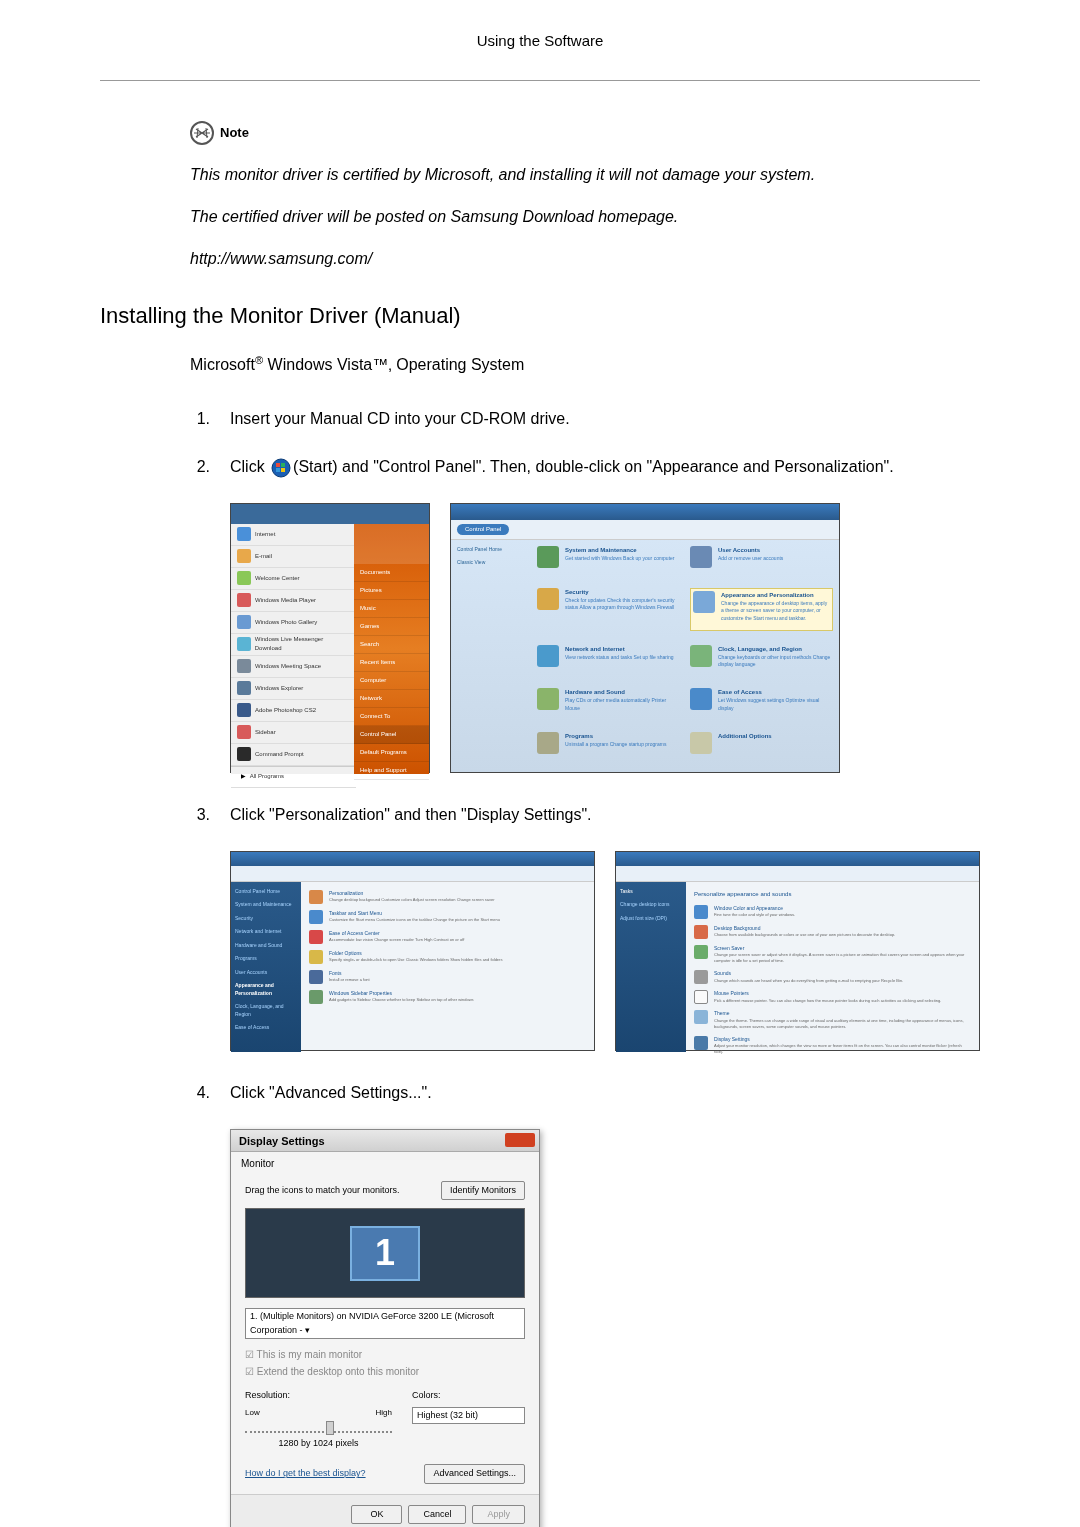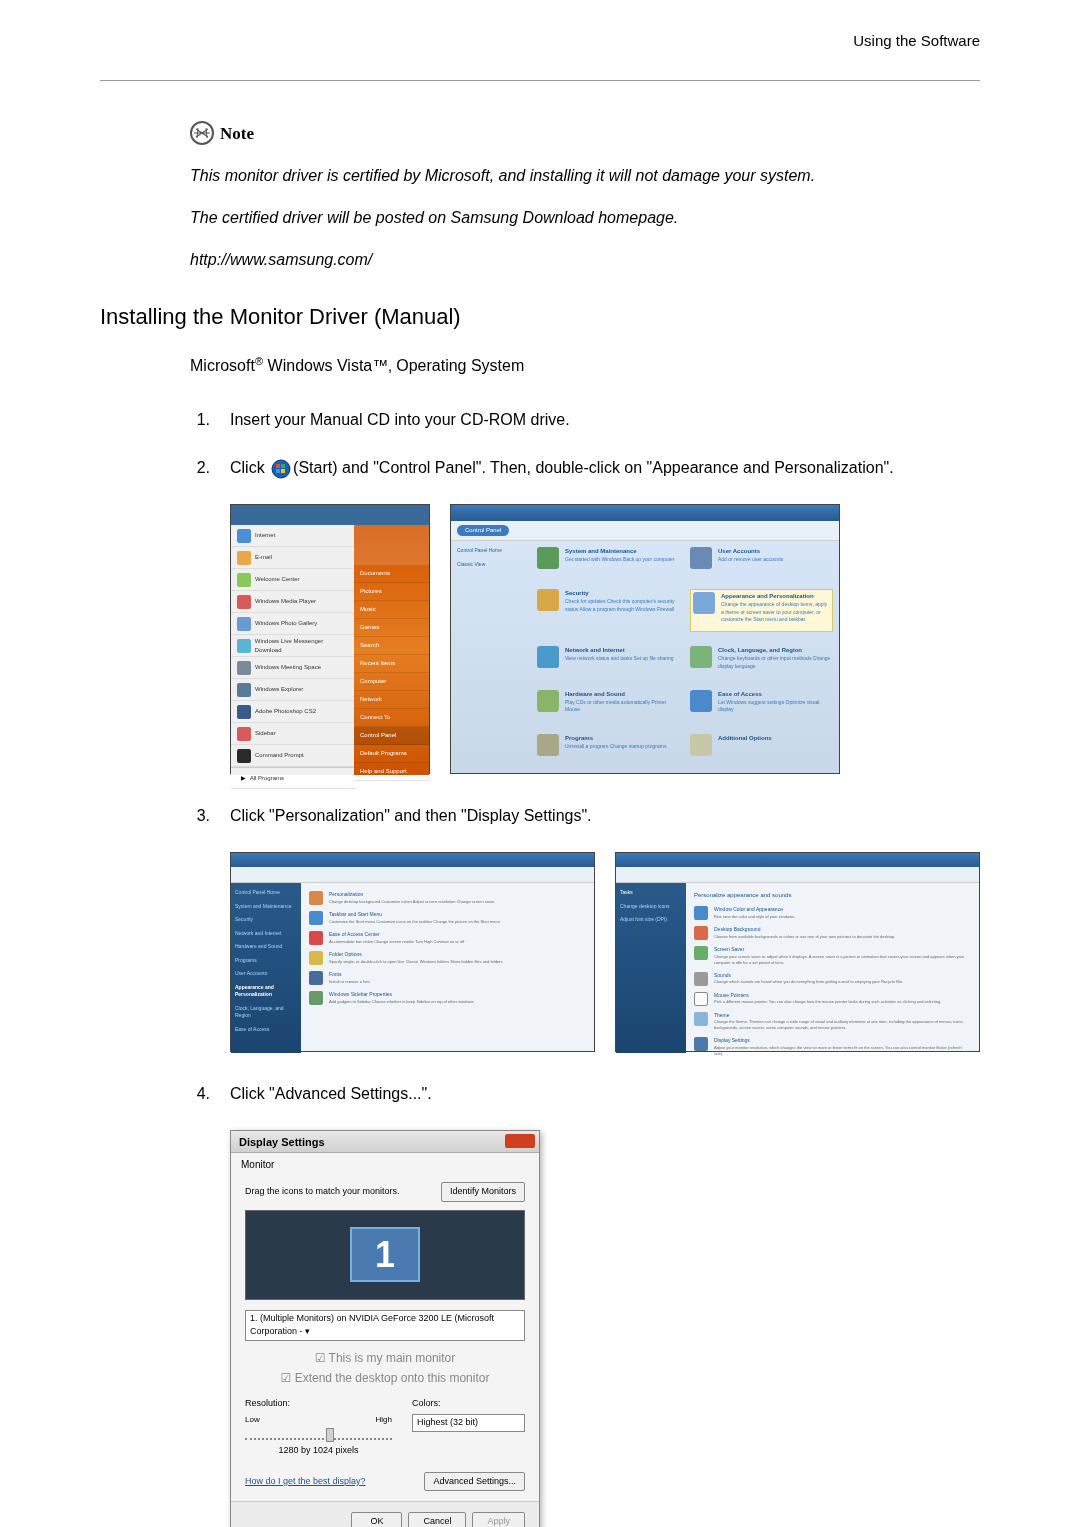--- a/index.html
+++ b/index.html
@@ -11,21 +11,21 @@
       font-family: Arial, Helvetica, sans-serif;
       background: #ffffff;
       width: 1080px;
       margin: 0 auto;
       padding: 30px 100px;
       color: #000;
       font-size: 16px;
       line-height: 1.5;
     }
     .header-section {
-      text-align: right;
+      text-align: center;
       margin-bottom: 27px;
       font-size: 15px;
     }
     hr.thin {
       border: none;
       border-top: 1px solid #999;
       margin: 8px 0 40px 0;
     }
     .note-row {
       display: flex;
@@ -34,22 +34,21 @@
       margin-left: 90px;
       margin-bottom: 18px;
     }
     .note-icon {
       width: 24px;
       height: 24px;
       display: inline-block;
     }
     .note-label {
       font-weight: bold;
-      font-size: 17px;
-      font-family: Liberation Serif, serif;
+      font-size: 13px;
     }
     .note-body {
       margin-left: 90px;
       margin-bottom: 18px;
       font-style: italic;
     }
     .heading {
       font-size: 22px;
       font-weight: normal;
       margin: 28px 0 20px 0;
@@ -305,24 +304,23 @@
       border: 2px solid #7ab0e0;
     }
     .dd-monitor-label {
       font-size: 9px;
       border: 1px solid #888;
       background: #fff;
       padding: 1px 4px;
       margin-bottom: 8px;
     }
     .dd-check {
-      font-size: 12px;
+      font-size: 10px;
       color: #888;
       margin-bottom: 2px;
-      text-align: center;
     }
     .dd-sliders {
       display: flex;
       gap: 20px;
       margin-top: 10px;
     }
     .dd-slider-col {
       flex: 1;
     }
     .dd-slider-label {

